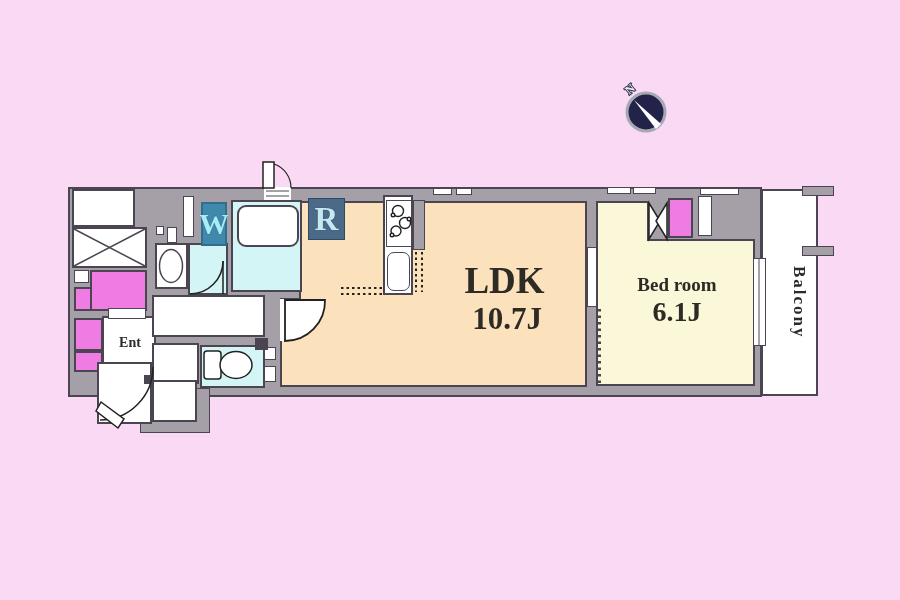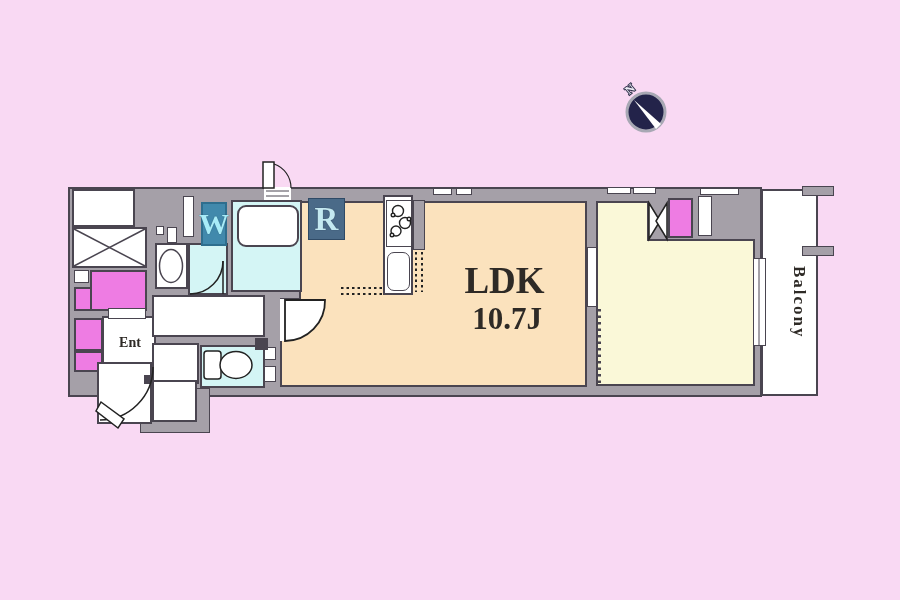--- a/index.html
+++ b/index.html
@@ -152,16 +152,18 @@
 
     <g>
       <circle cx="646" cy="112" r="19" style="fill:var(--compass_bg);stroke:#A8A8B4;stroke-width:3"></circle>
       <polygon points="634,100 661,124 656,129" style="fill:#fff"></polygon>
       <text x="626" y="94" transform="rotate(-40 629 90)" style="font-family:'Liberation Serif',serif;font-size:12px;font-weight:bold;fill:#EDEDF5;stroke:#34344E;stroke-width:2;paint-order:stroke;">N</text>
     </g>
   </svg>
 
   <div class="abs lbl" style="left:437px;top:262px;width:135px;font-size:37px;">LDK</div>
   <div class="abs lbl" style="left:437px;top:303px;width:140px;font-size:31px;">10.7J</div>
+  <div class="abs lbl" style="left:612px;top:275px;width:130px;font-size:19px;">Bed room</div>
+  <div class="abs lbl" style="left:612px;top:297px;width:130px;font-size:28px;">6.1J</div>
   <div class="abs lbl" style="left:103px;top:336px;width:54px;font-size:14px;">Ent</div>
   <div class="abs lbl vtext" style="left:770px;top:243px;width:38px;height:118px;font-size:17px;font-weight:bold;">Balcony</div>
 
 </div>
 
 </body></html>

